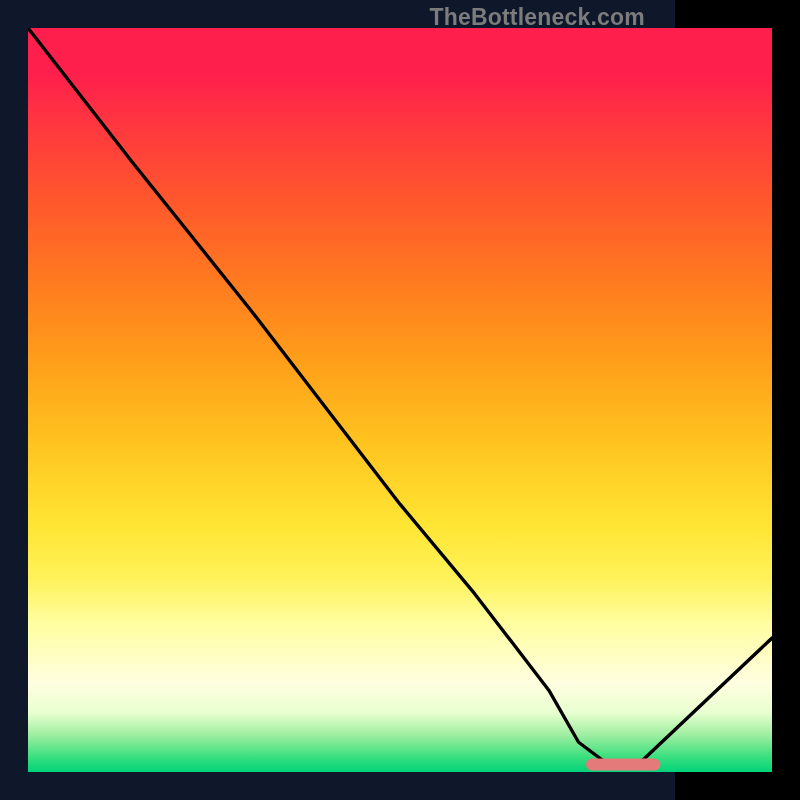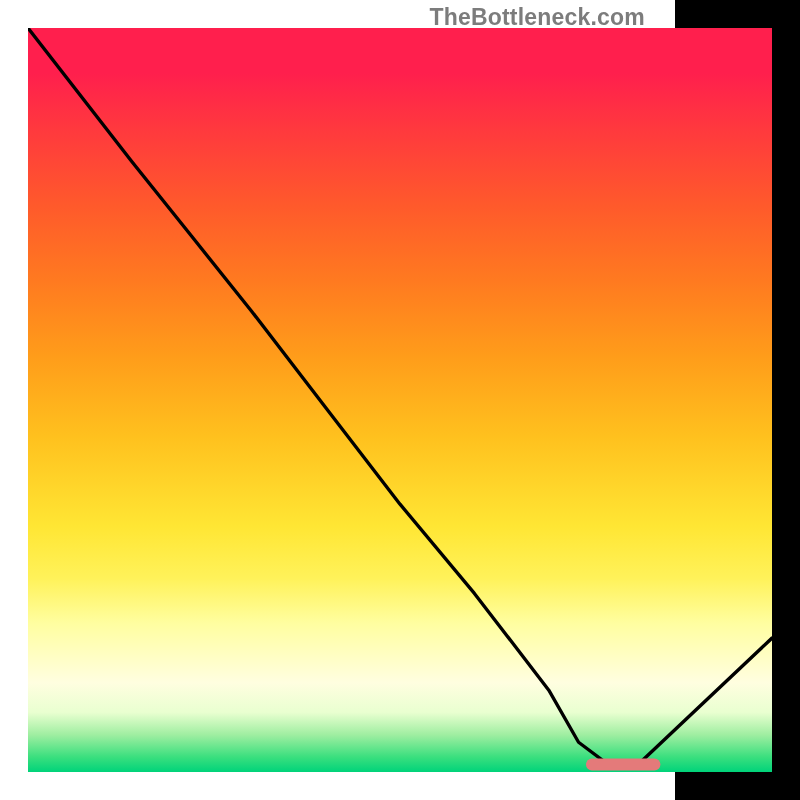--- a/index.html
+++ b/index.html
@@ -9,21 +9,21 @@
     height: 800px;
     background: #000;
     overflow: hidden;
   }
   .frame {
     position: absolute;
     left: 0;
     top: 0;
     width: 675px;
     height: 800px;
-    background: #ffffff;
+    background: #0f172a;
   }
   .plot-area {
     position: absolute;
     left: 28px;
     top: 28px;
     width: 744px;
     height: 744px;
     overflow: hidden;
   }
   .gradient {

